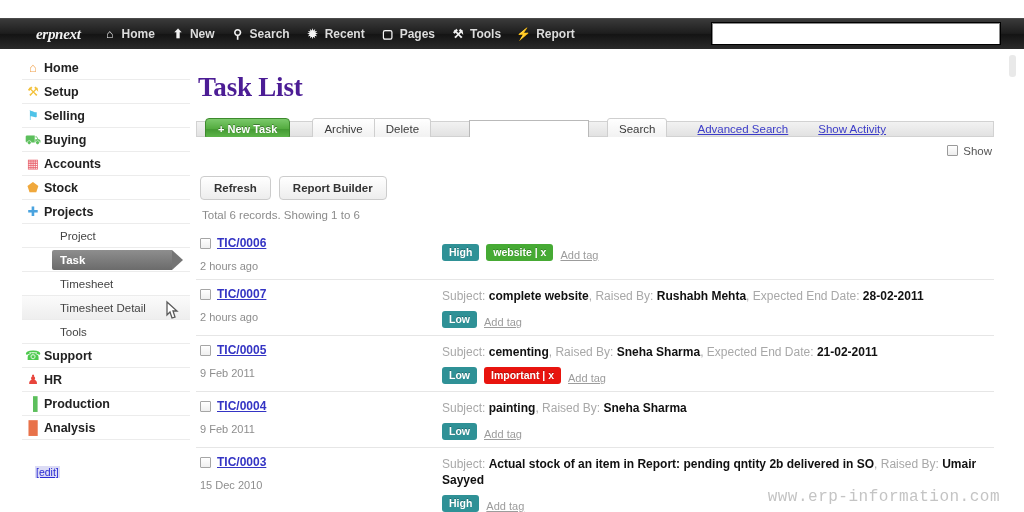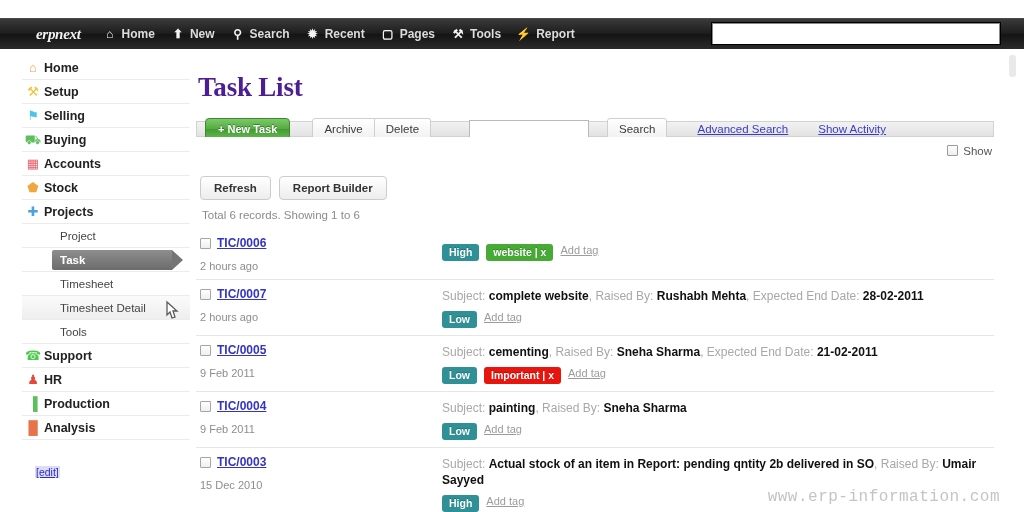--- a/index.html
+++ b/index.html
@@ -309,21 +309,21 @@
     margin-top: 10px;
     font-size: 11px;
     color: #8d8d8d;
   }
   .task-right { flex: 1; padding-top: 1px; }
   .meta-line { font-size: 12px; color: #a8a8a8; line-height: 16px; }
   .meta-line b { color: #111; font-weight: bold; }
   .tag-line {
     margin-top: 7px;
     display: flex;
-    align-items: flex-start;
+    align-items: flex-end;
     gap: 7px;
   }
   .tag {
     font-size: 10.5px;
     font-weight: bold;
     color: #ffffff;
     padding: 2px 7px;
     border-radius: 3px;
     line-height: 13px;
     cursor: pointer;

